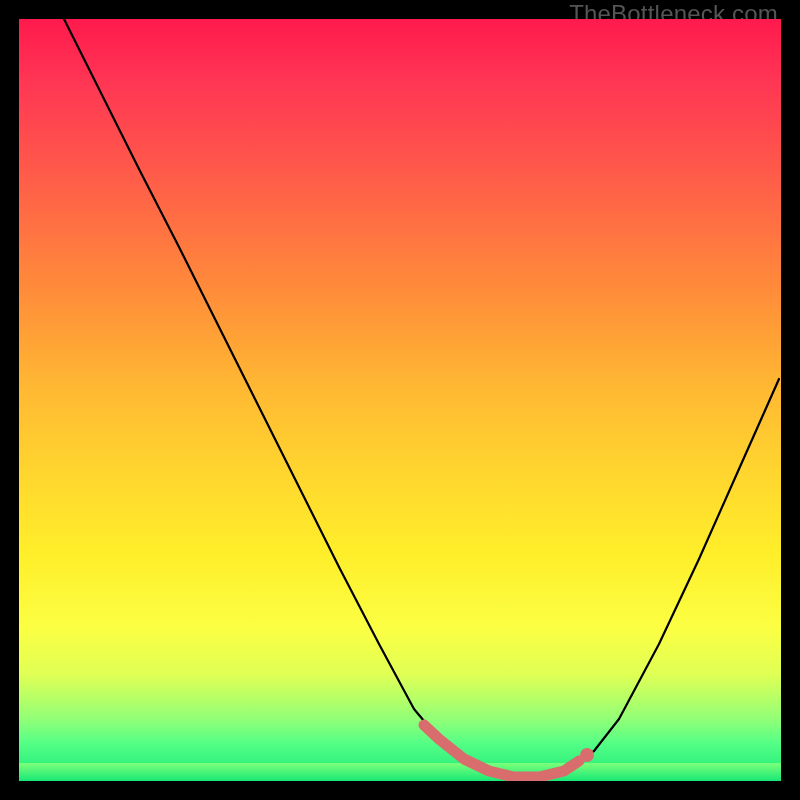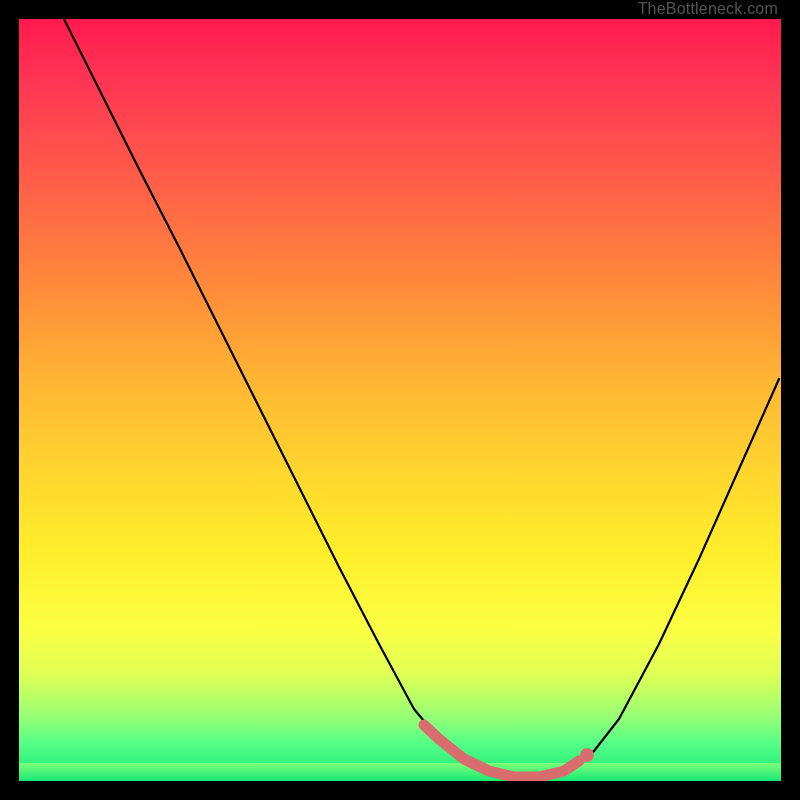--- a/index.html
+++ b/index.html
@@ -56,21 +56,21 @@
     left: 0; top: 0;
     width: 762px;
     height: 762px;
     overflow: visible;
   }
   .watermark {
     position: absolute;
     top: 0px;
     right: 22px;
     color: #555;
-    font-size: 16px;
+    font-size: 24px;
     font-weight: 500;
     letter-spacing: 0.2px;
     user-select: none;
     margin-left: 33px;
   }
 </style>
 </head>
 <body>
 
 <div class="stage">

